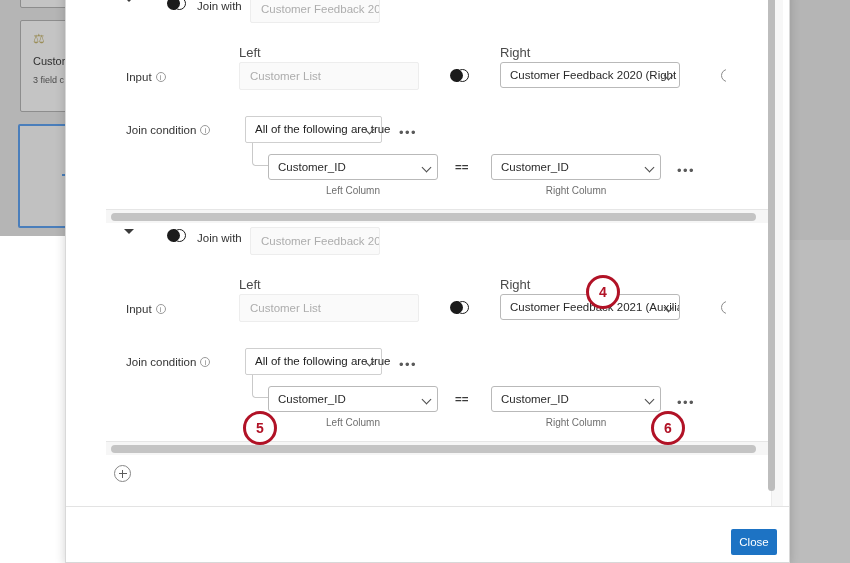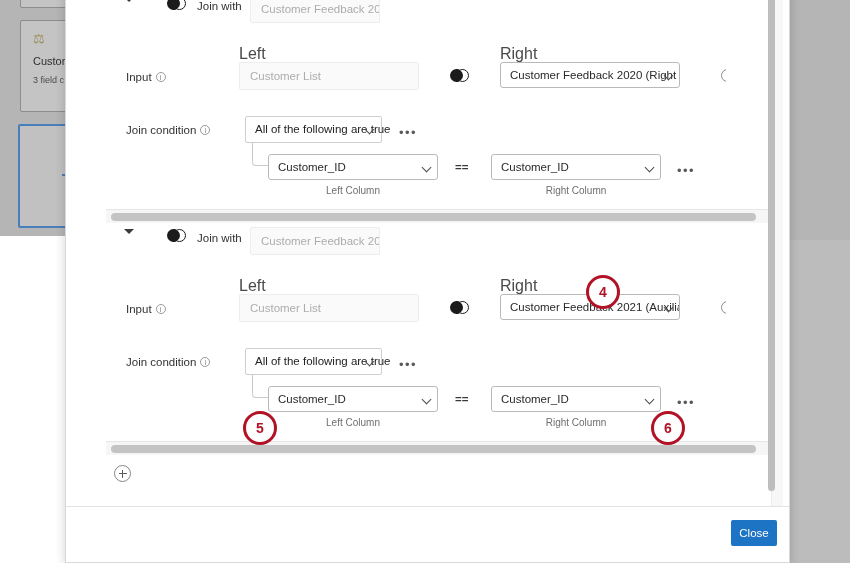--- a/index.html
+++ b/index.html
@@ -108,21 +108,21 @@
     border-radius: 2px;
     font-size: 11.5px;
     color: #adadad;
     padding: 0 10px;
     line-height: 26px;
     height: 28px;
     overflow: hidden;
     white-space: nowrap;
   }
   .field-label {
-    position: absolute; font-size: 16px; color: #4a4a4a; text-align: center;
+    position: absolute; font-size: 13px; color: #4a4a4a; text-align: center;
   }
   .sub-label {
     position: absolute; font-size: 10px; color: #6e6e6e; text-align: center;
   }
   .select-box {
     position: absolute;
     height: 26px;
     background: #ffffff;
     border: 1px solid #b9b9b9;
     border-radius: 3px;
@@ -210,21 +210,21 @@
   }
   .add-btn::before { left: 3.5px; top: 7.2px; width: 8px; height: 1.2px; }
   .add-btn::after  { top: 3.5px; left: 7.2px; height: 8px; width: 1.2px; }
 
   
   #modal-footer {
     position: absolute; left: 0; bottom: 0; width: 725px; height: 56px;
     background: #ffffff; border-top: 1px solid #e3e3e3;
   }
   #close-button {
-    position: absolute; right: 14px; top: 13px;
+    position: absolute; right: 14px; top: 22px;
     width: 46px; height: 26px;
     background: #1d73c4;
     color: #ffffff;
     border: none; border-radius: 2px;
     font-size: 11.5px;
     font-family: "Liberation Sans", sans-serif;
     cursor: pointer;
   }
 
   

